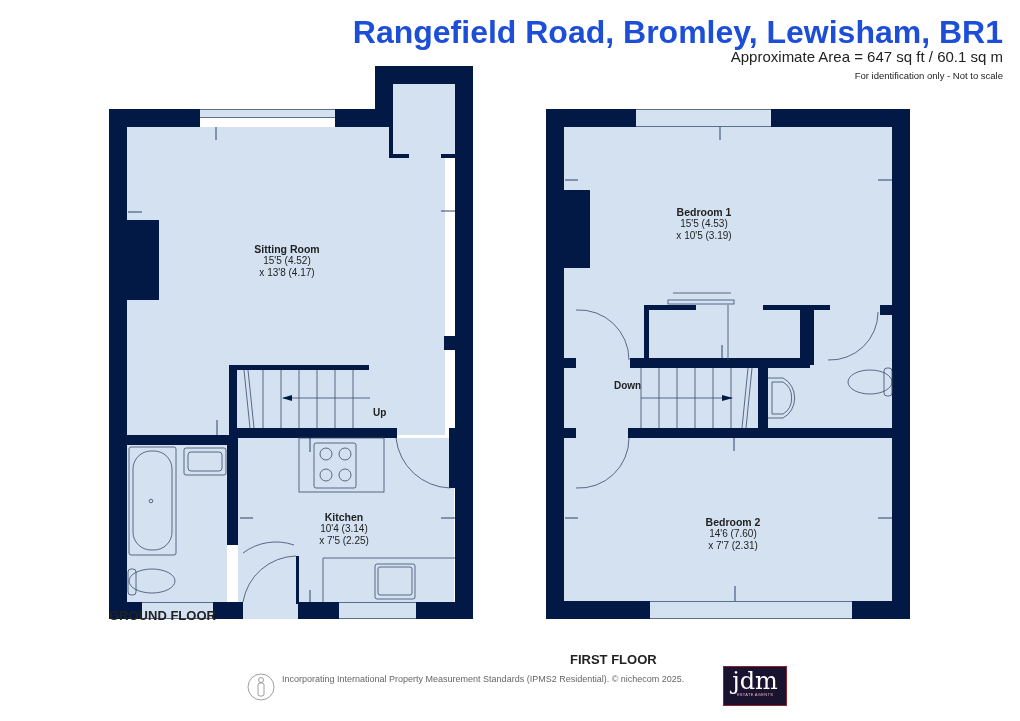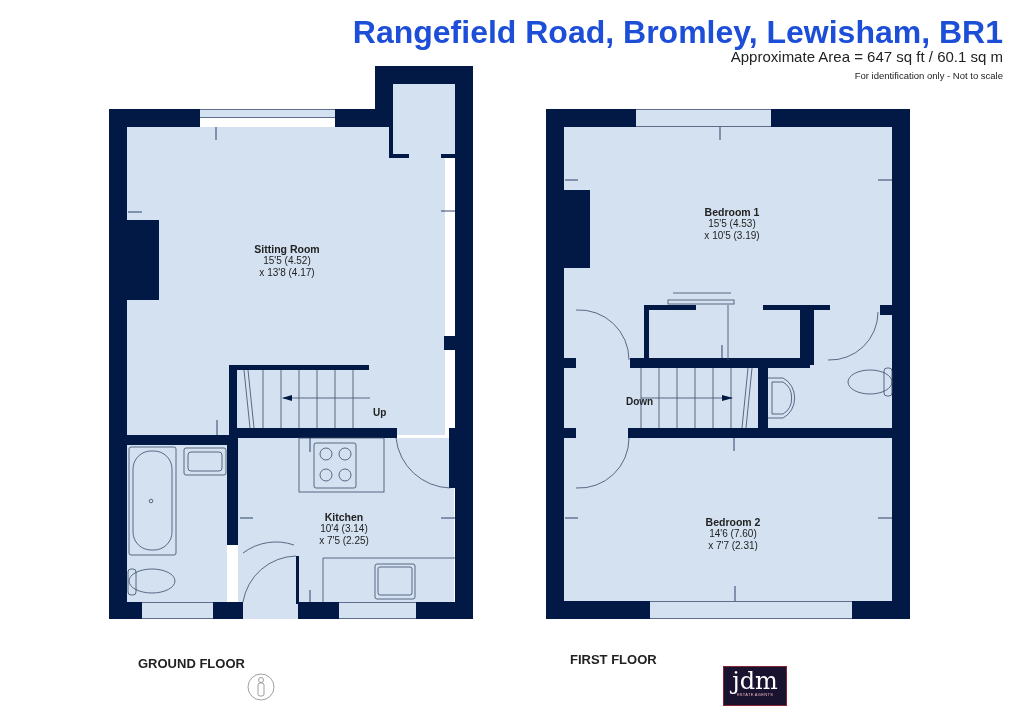--- a/index.html
+++ b/index.html
@@ -67,21 +67,21 @@
     <div class="name">Sitting Room</div>
     <div>15'5 (4.52)</div>
     <div>x 13'8 (4.17)</div>
   </div>
   <div class="room" style="left:344px; top:511px;">
     <div class="name">Kitchen</div>
     <div>10'4 (3.14)</div>
     <div>x 7'5 (2.25)</div>
   </div>
   <div class="lbl" style="left:373px; top:391px;margin-top:16px;">Up</div>
-  <div class="floor-label" style="left:109px; top:656px;margin-left:29px;">GROUND FLOOR</div>
+  <div class="floor-label" style="left:109px; top:608px;">GROUND FLOOR</div>
 </div>
 
 <div>
   <div class="floor" style="left:564px; top:127px; width:328px; height:484px;"></div>
 
   <div class="wall" style="left:546px; top:109px; width:18px; height:510px;"></div>
   <div class="wall" style="left:546px; top:109px; width:90px; height:18px;"></div>
   <div class="wall" style="left:636px; top:109px; width:135px; height:18px; background:#d3e1f1; border-top:1px solid #5c6e8c; border-bottom:1px solid #5c6e8c;"></div>
   <div class="wall" style="left:771px; top:109px; width:139px; height:18px;"></div>
   <div class="wall" style="left:892px; top:109px; width:18px; height:510px;"></div>
@@ -95,31 +95,31 @@
   <div class="wall" style="left:644px; top:305px; width:52px; height:5px;"></div>
   <div class="wall" style="left:644px; top:305px; width:5px; height:55px;"></div>
   <div class="wall" style="left:763px; top:305px; width:67px; height:5px;"></div>
   <div class="wall" style="left:800px; top:305px; width:10px; height:62px;"></div>
   <div class="wall" style="left:810px; top:305px; width:4px; height:60px;"></div>
   <div class="wall" style="left:880px; top:305px; width:12px; height:10px;"></div>
   <div class="wall" style="left:630px; top:358px; width:180px; height:10px;"></div>
   <div class="wall" style="left:758px; top:368px; width:10px; height:62px;"></div>
   <div class="wall" style="left:628px; top:428px; width:264px; height:10px;"></div>
 
-  <div class="room" style="left:732px; top:206px;">
+  <div class="room" style="left:704px; top:206px;">
     <div class="name">Bedroom 1</div>
     <div>15'5 (4.53)</div>
     <div>x 10'5 (3.19)</div>
   </div>
   <div class="room" style="left:733px; top:516px;">
     <div class="name">Bedroom 2</div>
     <div>14'6 (7.60)</div>
     <div>x 7'7 (2.31)</div>
   </div>
-  <div class="lbl" style="left:614px; top:396px;margin-left:12px;">Down</div>
+  <div class="lbl" style="left:614px; top:380px;">Down</div>
   <div class="floor-label" style="left:546px; top:652px;margin-left:24px;">FIRST FLOOR</div>
 </div>
 
 <svg class="ov" width="1020" height="721">
   <g stroke="#3a4a66" stroke-width="0.8" fill="none">
 
     <g>
       <line x1="263" y1="370" x2="263" y2="428"></line>
         <line x1="281" y1="370" x2="281" y2="428"></line>
       <line x1="299" y1="370" x2="299" y2="428"></line>
@@ -206,18 +206,19 @@
   </g>
 </svg>
 
 <div>
   <svg class="abs" style="left:246px; top:672px;" width="30" height="30">
     <circle cx="15" cy="15" r="13" fill="none" stroke="#888" stroke-width="0.8"></circle>
     <circle cx="15" cy="8" r="2.5" fill="none" stroke="#888" stroke-width="0.8"></circle>
     <rect x="12" y="11" width="6" height="13" rx="2" fill="none" stroke="#888" stroke-width="0.8"></rect>
   </svg>
   <div class="footer">
+    <div>Incorporating International Property Measurement Standards (IPMS2 Residential).   © nichecom 2025.</div>
   </div>
   <div class="logo">
     <div class="big">jdm</div>
     <div class="small">ESTATE AGENTS</div>
   </div>
 </div>
 
 </body></html>

